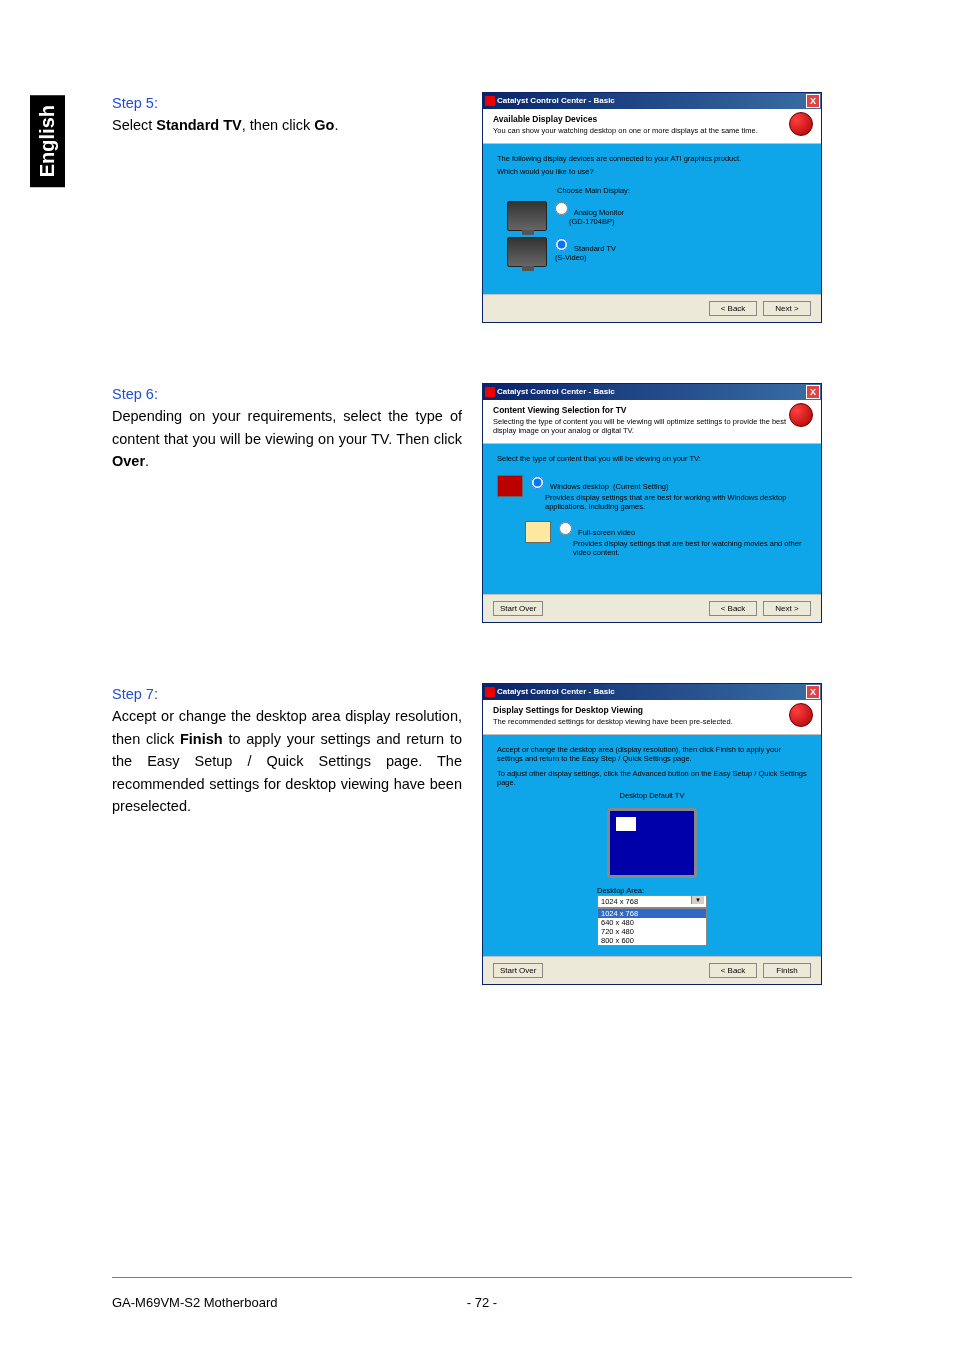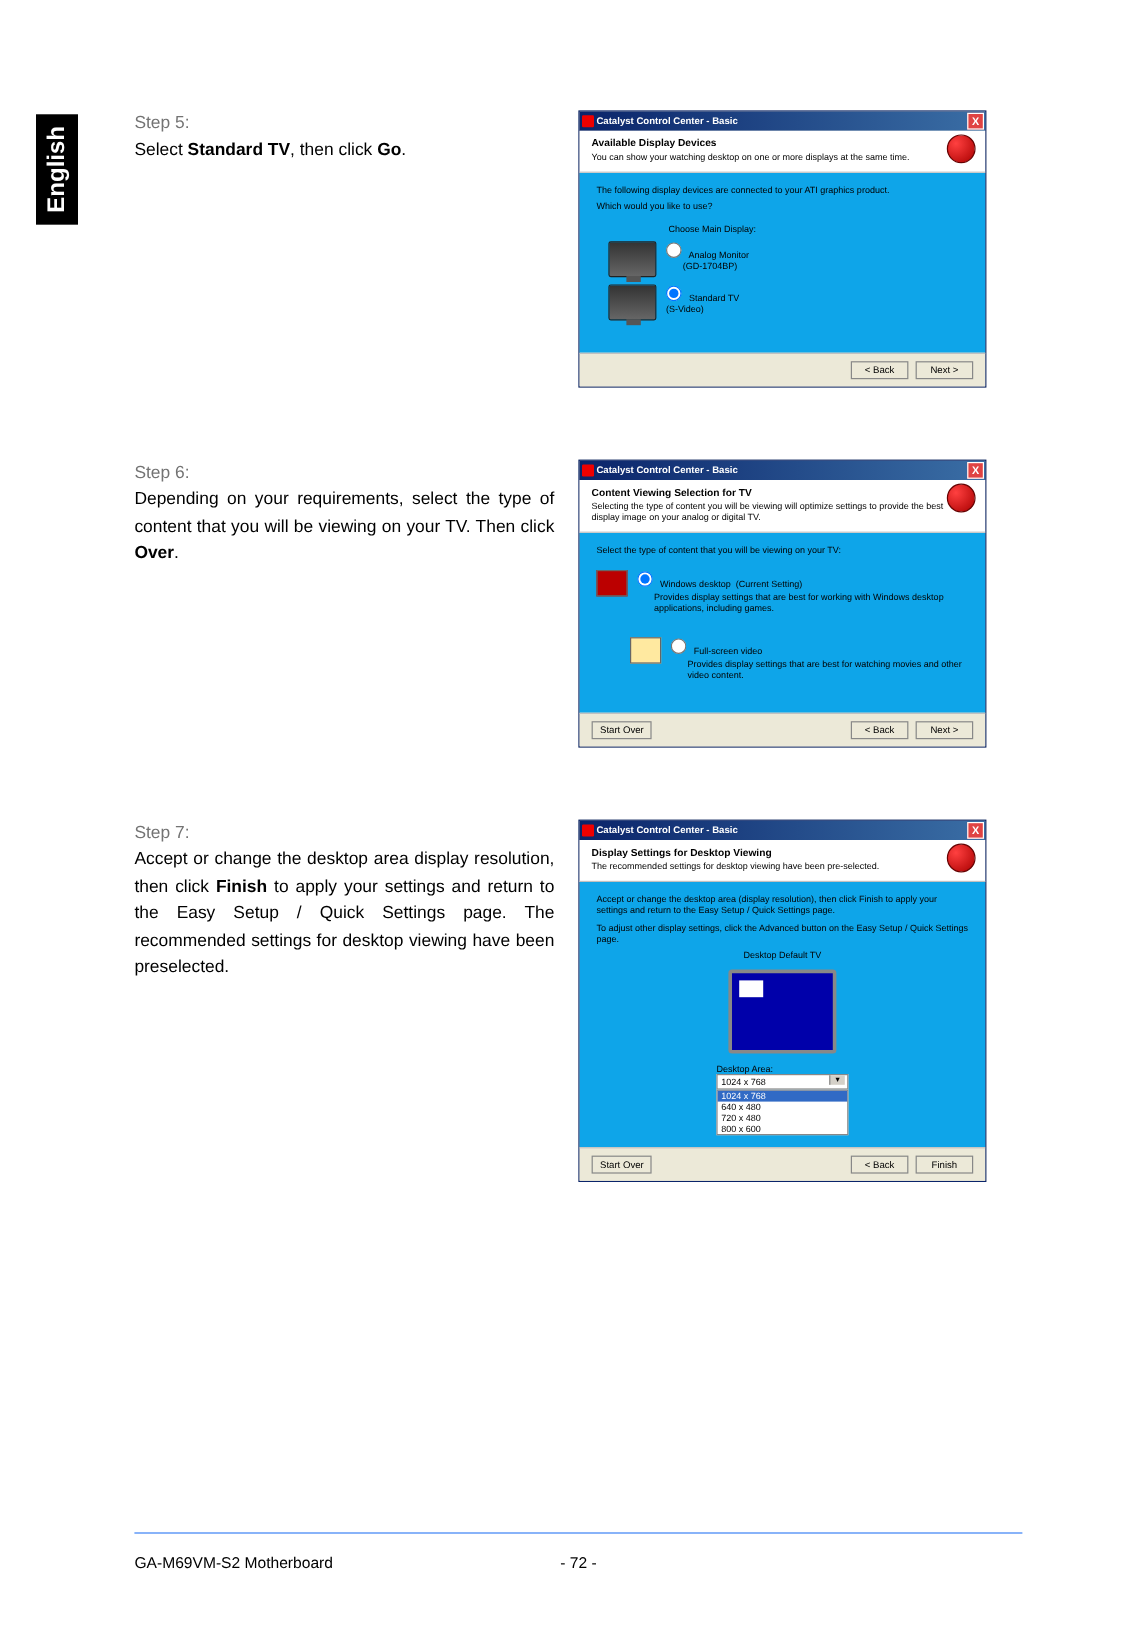--- a/index.html
+++ b/index.html
@@ -33,21 +33,21 @@
     gap: 20px;
     margin-bottom: 60px;
   }
   .step-text {
     width: 350px;
     font-size: 14.5px;
     line-height: 1.55;
     color: #000;
     text-align: justify;
   }
-  .step-label { color: #737373; margin-top: 17px; }
+  .step-label { color: #1d4ed8; margin-top: 17px; }
   .bold { font-weight: bold; }
   .dialog-wrap {
     width: 360px;
     flex-shrink: 0;
   }
   .dialog {
     width: 340px;
     border: 1px solid #0a246a;
     background: #ece9d8;
     font-size: 8px;
@@ -291,21 +291,21 @@
           <div>Select the type of content that you will be viewing on your TV:</div>
           <div class="radio-row" style="margin-top:12px;">
             <span class="content-icon icon-desk"></span>
             <div style="flex:1;">
               <input type="radio" class="radio" checked="" style="">
               <span>Windows desktop</span>
               &nbsp;<span>(Current Setting)</span>
               <div style="margin-left:14px;margin-top:2px;">Provides display settings that are best for working with Windows desktop applications, including games.</div>
             </div>
           </div>
-          <div class="radio-row" style="margin-top:20px;padding-left:28px;">
+          <div class="radio-row" style="margin-top:10px;padding-left:28px;">
             <span class="content-icon icon-video"></span>
             <div style="flex:1;">
               <input type="radio" class="radio" style="">
               <span>Full-screen video</span>
               <div style="margin-left:14px;margin-top:2px;">Provides display settings that are best for watching movies and other video content.</div>
             </div>
           </div>
         </div>
         <div class="button-row">
           <span class="win-btn left-btns">Start Over</span>
@@ -327,21 +327,21 @@
           <span class="ati-corner"></span>
           <span>Catalyst Control Center - Basic</span>
           <span class="close-btn">X</span>
         </div>
         <div class="header-bar">
           <div class="header-title">Display Settings for Desktop Viewing</div>
           <div class="header-sub">The recommended settings for desktop viewing have been pre-selected.</div>
           <div class="ati-logo"></div>
         </div>
         <div class="dialog-body">
-          <div>Accept or change the desktop area (display resolution), then click Finish to apply your settings and return to the Easy Setup / Quick Settings page.</div>
+          <div>Accept or change the desktop area (display resolution), then click Finish to apply your settings and return to the Easy Step / Quick Settings page.</div>
           <div style="margin-top:6px;">To adjust other display settings, click the Advanced button on the Easy Setup / Quick Settings page.</div>
           <div style="text-align:center;margin-top:4px;">Desktop Default TV</div>
           <div class="monitor-preview"></div>
           <div style="margin-left:100px;">
             <div>Desktop Area:</div>
             <div class="combo">1024 x 768</div>
             <div class="listbox">
               <div class="sel">1024 x 768</div>
               <div>640 x 480</div>
               <div>720 x 480</div>

